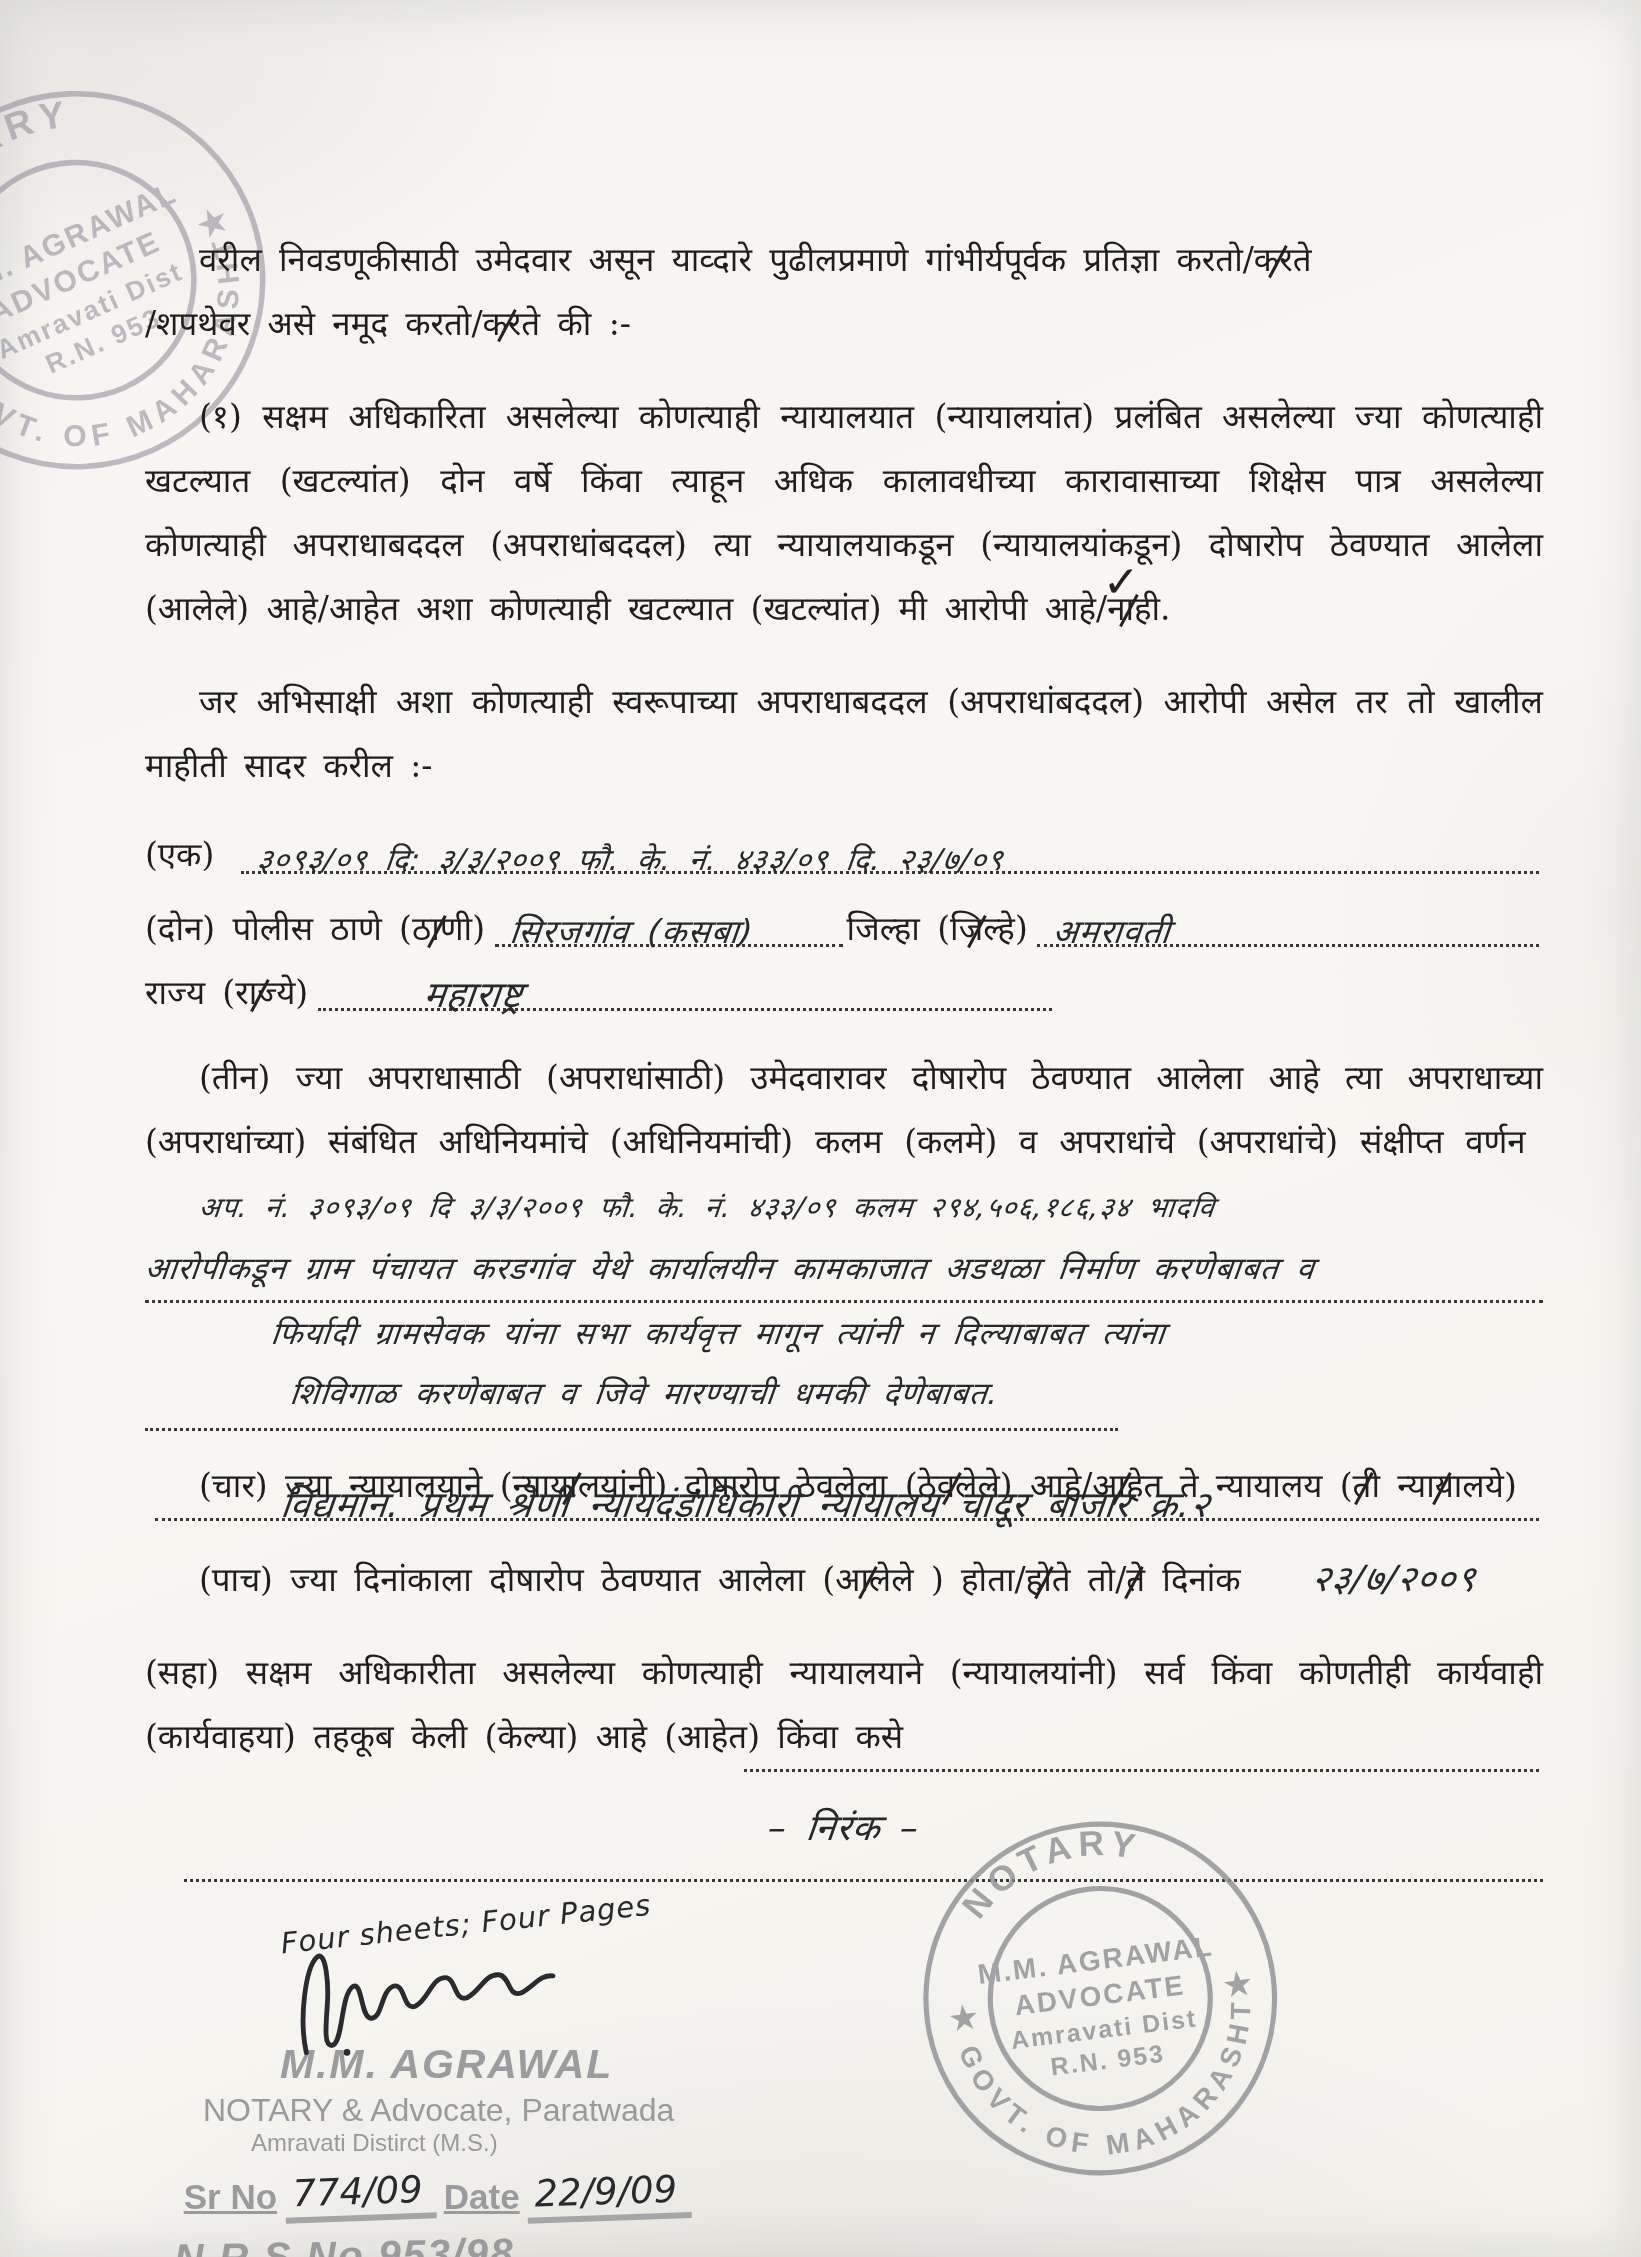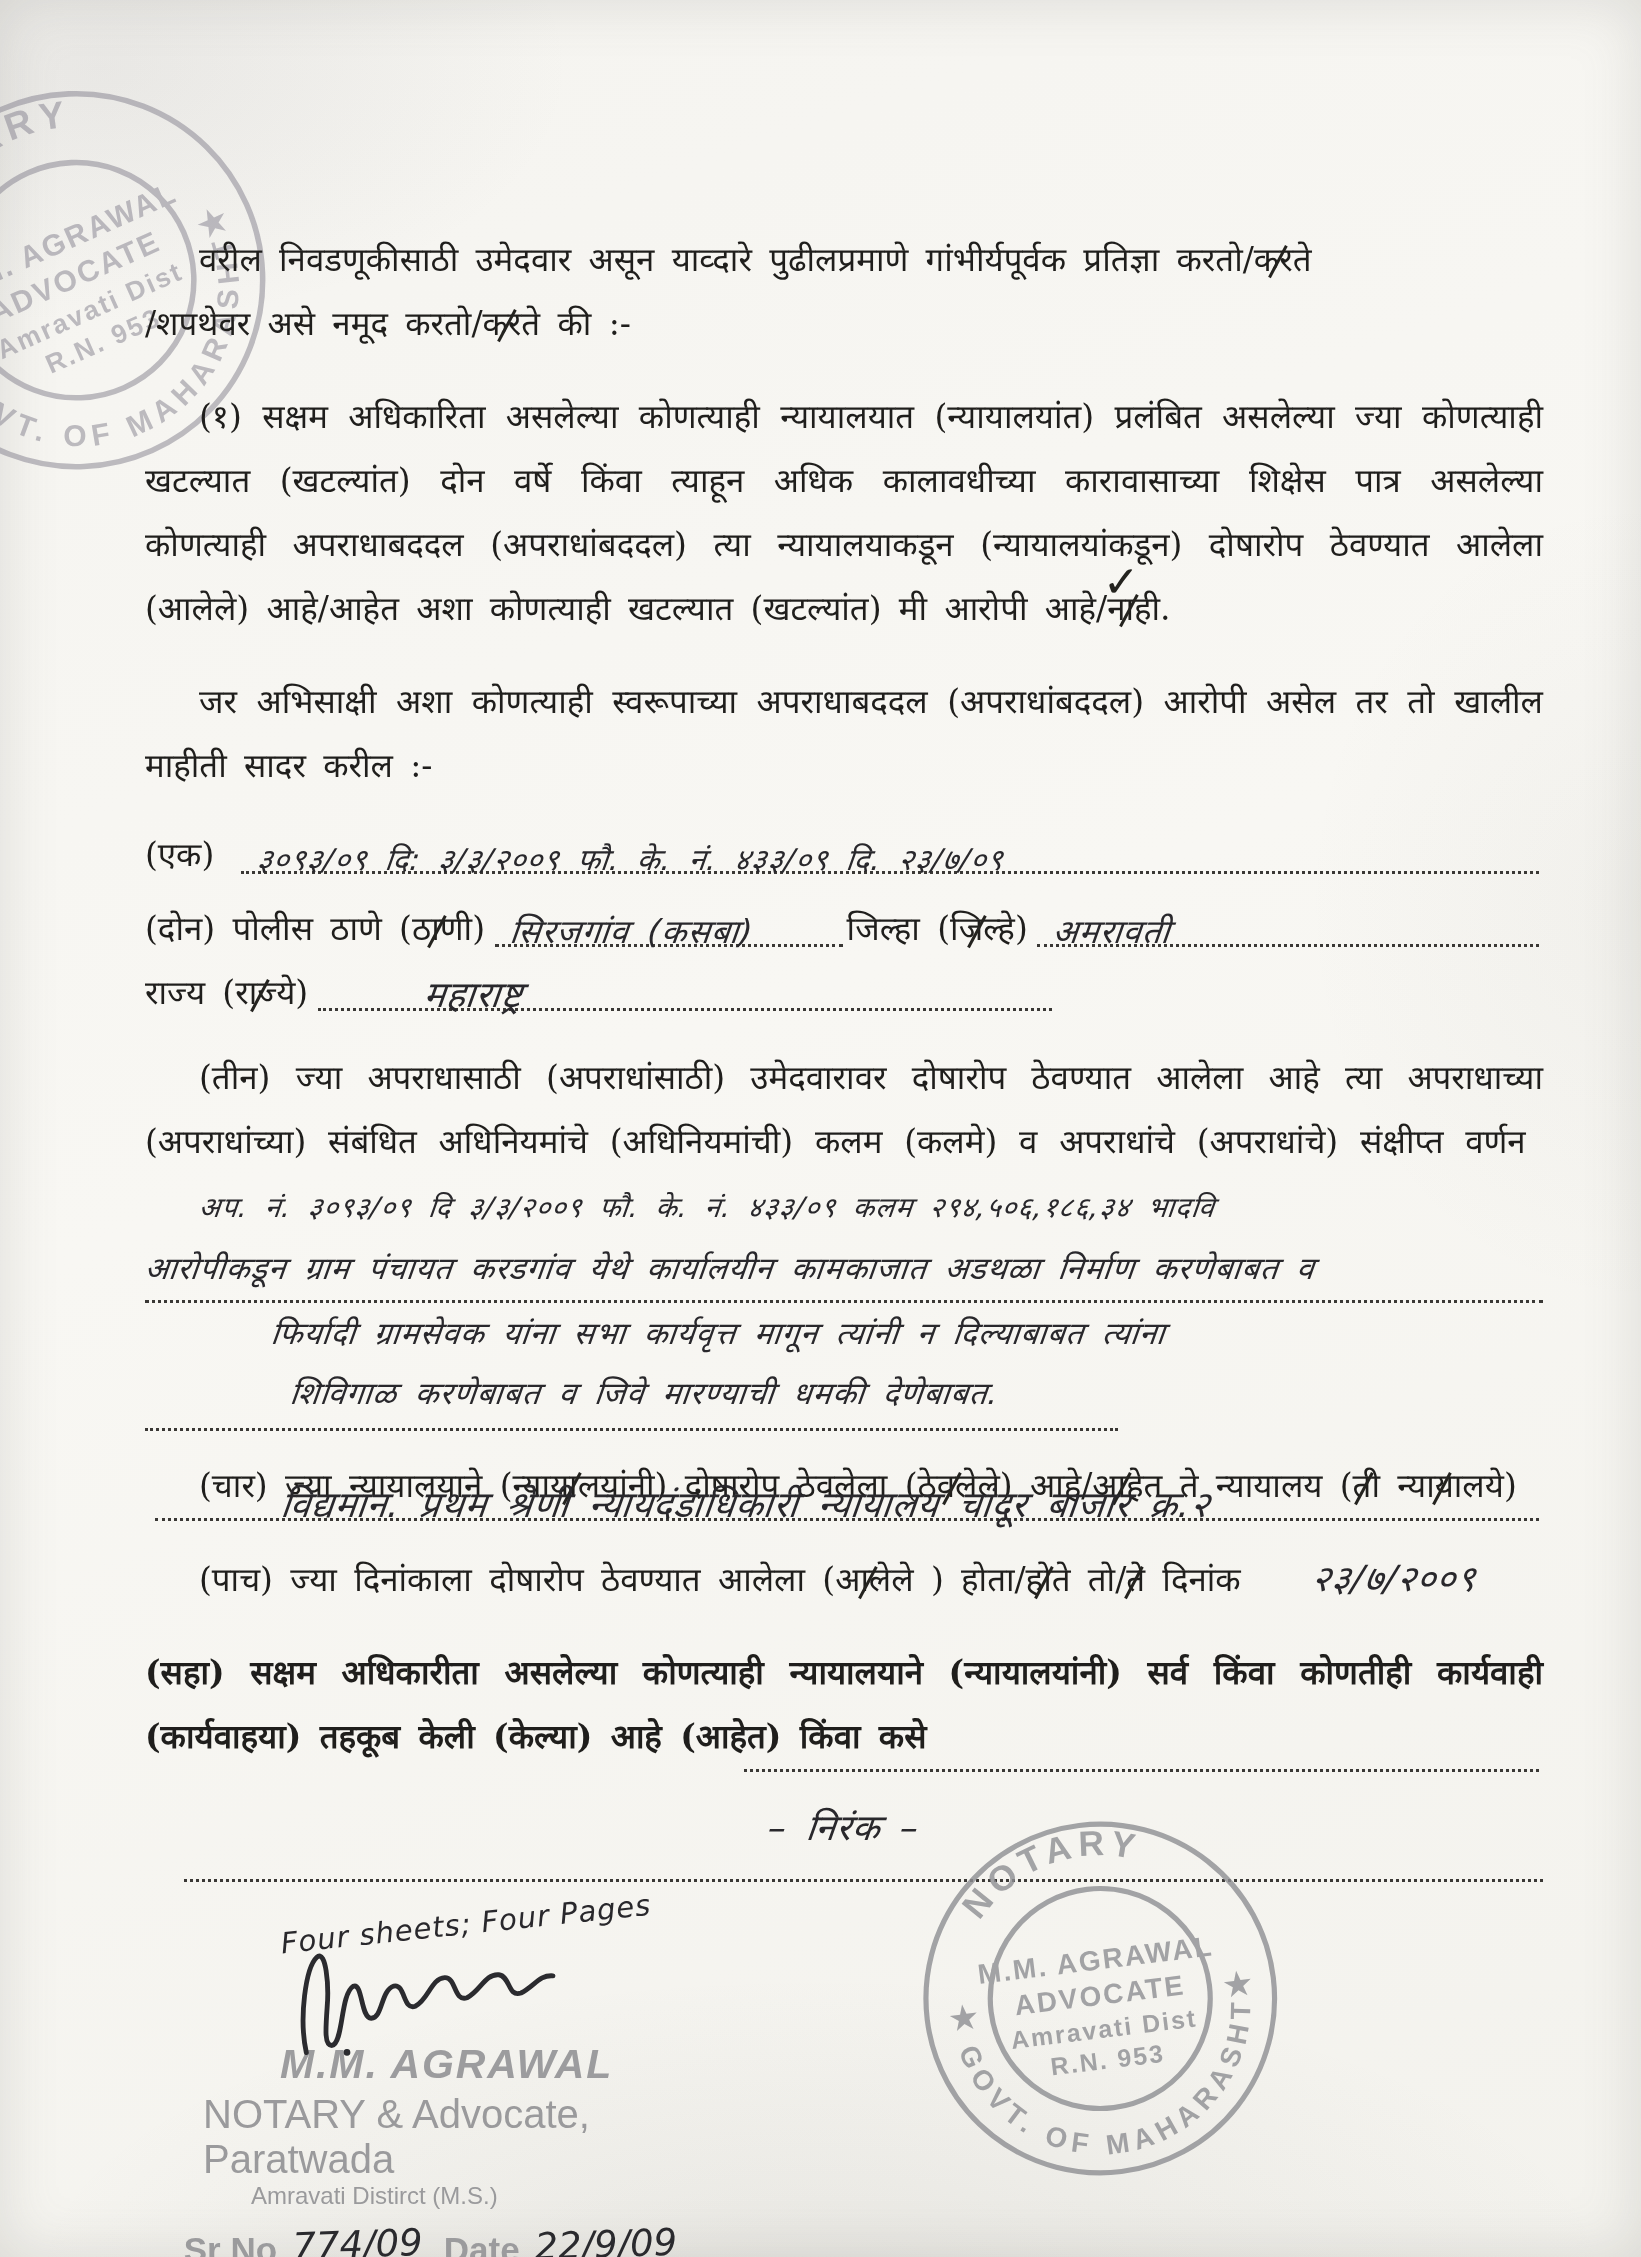--- a/index.html
+++ b/index.html
@@ -51,21 +51,21 @@
   
   .stamp{position:absolute;pointer-events:none;}
   .stamp-top{left:-145px;top:58px;opacity:0.55;transform:rotate(-24deg);}
   .stamp-bottom{left:893px;top:1791px;opacity:0.8;transform:rotate(-7deg);}
   
   .footer-left{position:absolute;left:174px;top:1907px;width:541px;color:#9a9a9c;}
   .hand-note{transform:rotate(-6deg);margin-left:106px;font-size:29px;}
   .sig{margin-left:116px;margin-top:-7.7px;transform:rotate(-3deg);}
   .st1{font-family:"Liberation Sans",sans-serif;font-weight:bold;font-style:italic;
        font-size:41px;letter-spacing:1.9px;color:#9c9c9e;margin-left:106px;margin-top:-13.5px;}
-  .st2{font-family:"Liberation Sans",sans-serif;font-size:40px;color:#9a9a9c;margin-left:29px;margin-top:3.9px;}
+  .st2{font-family:"Liberation Sans",sans-serif;font-size:32px;color:#9a9a9c;margin-left:29px;margin-top:3.9px;}
   .st3{font-family:"Liberation Sans",sans-serif;font-size:24px;color:#9a9a9c;margin-left:77px;}
   .srrow{font-family:"Liberation Sans",sans-serif;font-size:35px;color:#999;margin-top:9.7px;margin-left:9.7px;display:flex;align-items:flex-end;}
   .sr-label{font-weight:bold;color:#9b9b9d;text-decoration:underline;}
   .sr-hw{font-family:"DejaVu Sans",sans-serif;font-style:italic;color:#2a2a2e;font-size:37px;
          border-bottom:6.8px solid #a6a6a6;padding:0 13.5px 1.9px 7.7px;margin:0 7.7px;position:relative;top:3.9px;transform:rotate(-2deg);}
   .st4{font-family:"Liberation Sans",sans-serif;font-weight:bold;font-style:italic;
        font-size:41px;letter-spacing:1.9px;color:#9b9b9d;margin-top:13.5px;transform:rotate(-1deg);}
   .ring-text{font-family:"Liberation Sans",sans-serif;font-weight:bold;letter-spacing:6px;}
   .inner-text{font-family:"Liberation Sans",sans-serif;font-weight:bold;letter-spacing:2px;}
 </style>
@@ -156,21 +156,21 @@
       <div class="row">
         <span class="fill">
             <span class="hw big" style="left:126px;">विद्यमान. प्रथम श्रेणी न्यायदंडाधिकारी न्यायालय चांदूर बाजार क्र.२</span>
           </span>
       </div>
     </div>
 
     <p class="para mb2"><span>(पाच)</span> <span>ज्या दिनांकाला दोषारोप ठेवण्यात आलेला (</span><span class="slashed">आलेले</span><span> ) होता/</span><span class="slashed">होते</span><span> तो/</span><span class="slashed">ते</span><span> दिनांक </span><span class="hw big">२३/७/२००९</span></p>
 
     <div style="margin-bottom:11.6px;">
-      <p class="para" style="display:inline;font-weight:bold;"><span>(सहा)</span> <span>सक्षम अधिकारीता असलेल्या कोणत्याही न्यायालयाने (न्यायालयांनी) सर्व किंवा कोणतीही कार्यवाही (कार्यवाहया) तहकूब केली (केल्या) आहे (आहेत) किंवा कसे </span></p>
+      <p class="para" style="display:inline;"><span>(सहा)</span> <span>सक्षम अधिकारीता असलेल्या कोणत्याही न्यायालयाने (न्यायालयांनी) सर्व किंवा कोणतीही कार्यवाही (कार्यवाहया) तहकूब केली (केल्या) आहे (आहेत) किंवा कसे </span></p>
       <div class="row">
           <span class="fill" style="margin-left:599px;"></span>
         </div>
     </div>
 
     <div class="center-hw" style="margin:5.8px 0 17.4px 0;">
       <span class="hw big">– निरंक –</span>
     </div>
     <div class="dotrule" style="margin:0 0 0 39px;"></div>
   </div>

